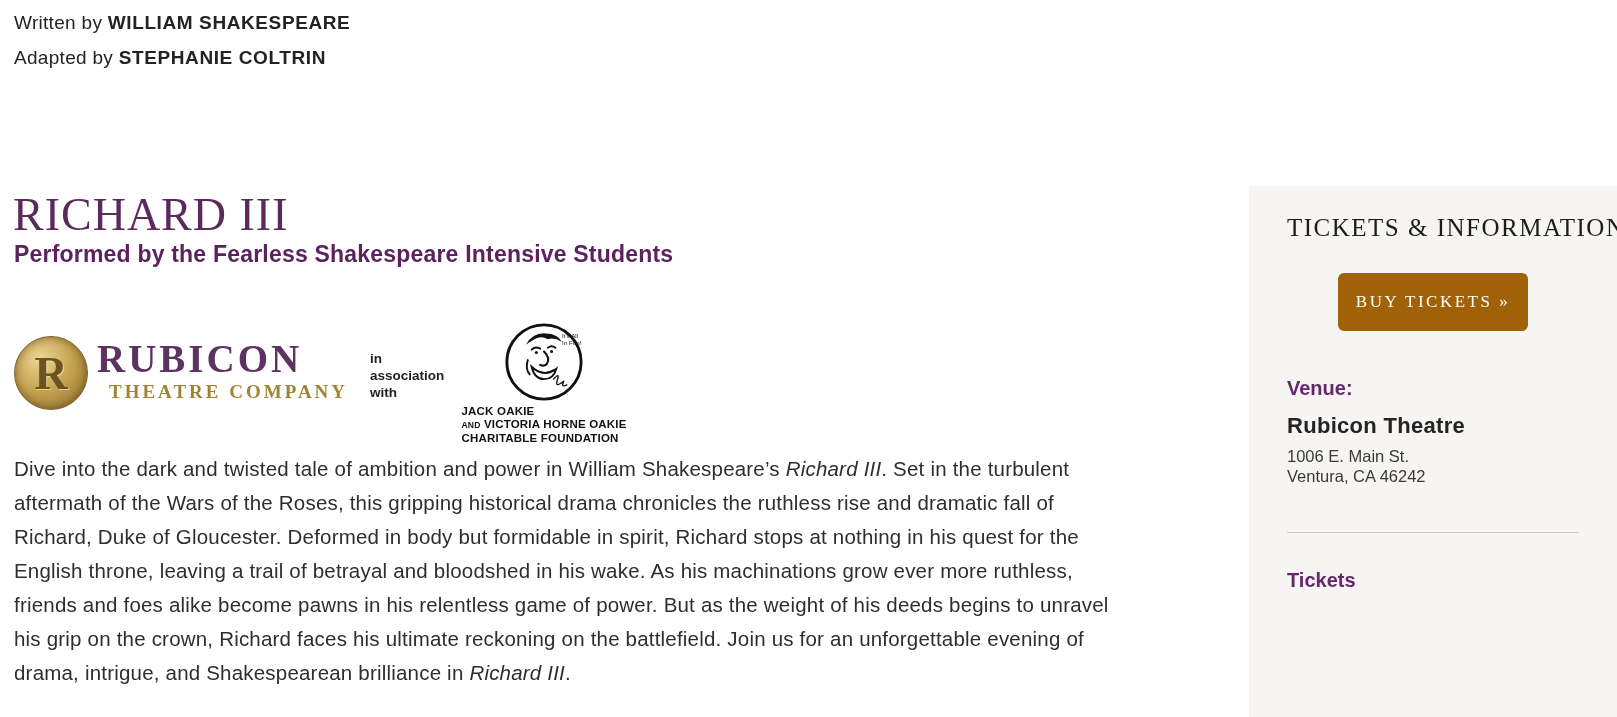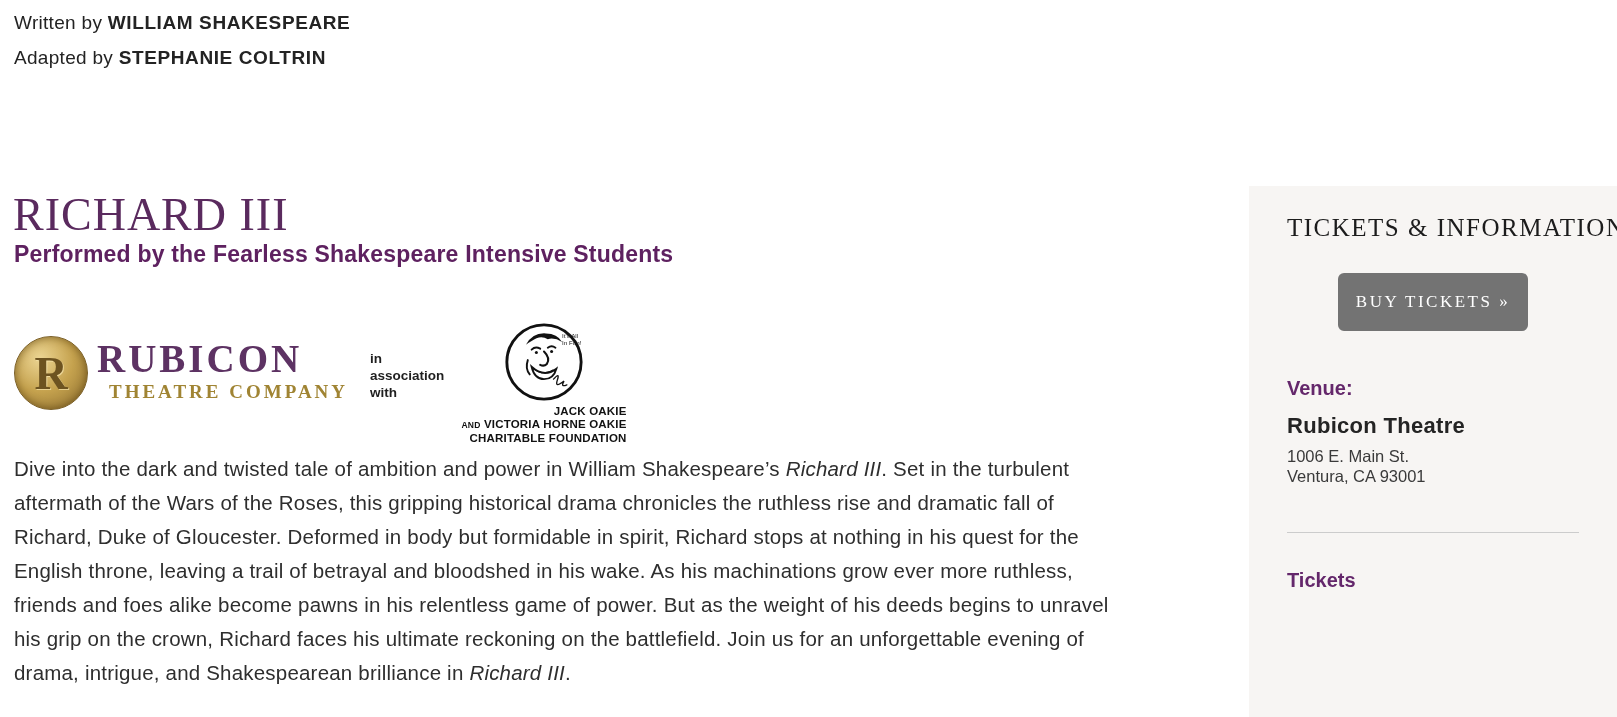--- a/index.html
+++ b/index.html
@@ -27,36 +27,36 @@
                text-shadow:1px 1px 0 rgba(255,240,190,.6); }
   .rubicon-text { margin-left:9px; margin-top:17px; font-family:"Liberation Serif", serif; white-space:nowrap; }
   .rubicon-name { font-size:39px; line-height:1; color:#5d3263; font-weight:bold; letter-spacing:3px; }
   .rubicon-tagline { font-size:19px; color:#a08433; letter-spacing:3px; margin-top:3px; margin-left:12px;font-weight:bold; }
 
   .assoc { margin-left:22px; margin-top:28px; width:86px; text-align:left;
            font-size:13.5px; font-weight:bold; line-height:17px; color:#1f1f1f; }
 
   .oakie { margin-left:12px; width:152px; display:flex; flex-direction:column; align-items:center; }
   .oakie svg { display:block; }
-  .oakie-text { margin-top:3px; text-align:right; font-weight:bold; color:#111;
+  .oakie-text { margin-top:3px; text-align:left; font-weight:bold; color:#111;
                 font-size:11.5px; line-height:13px; letter-spacing:.2px; white-space:nowrap; }
   .oakie-text .sc { font-size:8.5px; }
 
   
   .description { position:absolute; left:14px; top:452px; width:1108px;
                  font-size:20.5px; line-height:34px; color:#2e2e2e; letter-spacing:.2px; }
   .description .it { font-style:italic; }
 
   
   .sidebar { position:absolute; left:1249px; top:186px; width:368px; height:531px;
              background:#f7f5f3; padding:28px 38px 0 38px; }
   .sb-heading { font-family:"Liberation Serif", serif; font-size:25px; font-weight:normal;
                 letter-spacing:1.5px; color:#1c1c1c; white-space:nowrap; }
   .buy-btn { display:block; width:190px; height:58px; margin:31px auto 0 auto;
-             background:#737373; border:none; border-radius:6px; cursor:pointer;
+             background:#a16207; border:none; border-radius:6px; cursor:pointer;
              color:#ffffff; font-family:"Liberation Serif", serif; font-size:17px;
              letter-spacing:2.5px; line-height:58px; text-align:center; }
   .venue-label { margin-top:46px; font-size:20px; font-weight:bold; color:#64276b; }
   .venue-name { margin-top:13px; font-size:22px; font-weight:bold; color:#242424; letter-spacing:.3px; }
   .address { margin-top:7px; font-size:16.5px; line-height:20px; color:#3a3a3a; }
   .divider { margin-top:46px; border:none; border-top:1px solid #cccccc; }
   .tickets-label { margin-top:36px; font-size:20px; font-weight:bold; color:#64276b; }
   .ticket-lines { margin-top:2px; font-size:16.5px; line-height:20px; color:#333333; }
 </style>
 </head>
@@ -108,17 +108,17 @@
 
 <p class="description"><span>Dive into the dark and twisted tale of ambition and power in William Shakespeare’s </span><span class="it">Richard III</span><span>. Set in the turbulent aftermath of the Wars of the Roses, this gripping historical drama chronicles the ruthless rise and dramatic fall of Richard, Duke of Gloucester. Deformed in body but formidable in spirit, Richard stops at nothing in his quest for the English throne, leaving a trail of betrayal and bloodshed in his wake. As his machinations grow ever more ruthless, friends and foes alike become pawns in his relentless game of power. But as the weight of his deeds begins to unravel his grip on the crown, Richard faces his ultimate reckoning on the battlefield. Join us for an unforgettable evening of drama, intrigue, and Shakespearean brilliance in </span><span class="it">Richard III</span><span>.</span></p>
 
 <aside class="sidebar">
   <h3 class="sb-heading">TICKETS &amp; INFORMATION</h3>
   <button class="buy-btn">BUY TICKETS »</button>
   <div class="venue-label">Venue:</div>
   <div class="venue-name">Rubicon Theatre</div>
   <div class="address">
     <div>1006 E. Main St.</div>
-    <div>Ventura, CA 93001</div>
+    <div>Ventura, CA 46242</div>
   </div>
   <hr class="divider">
   <div class="tickets-label">Tickets</div>
 </aside>
 
 </body></html>

